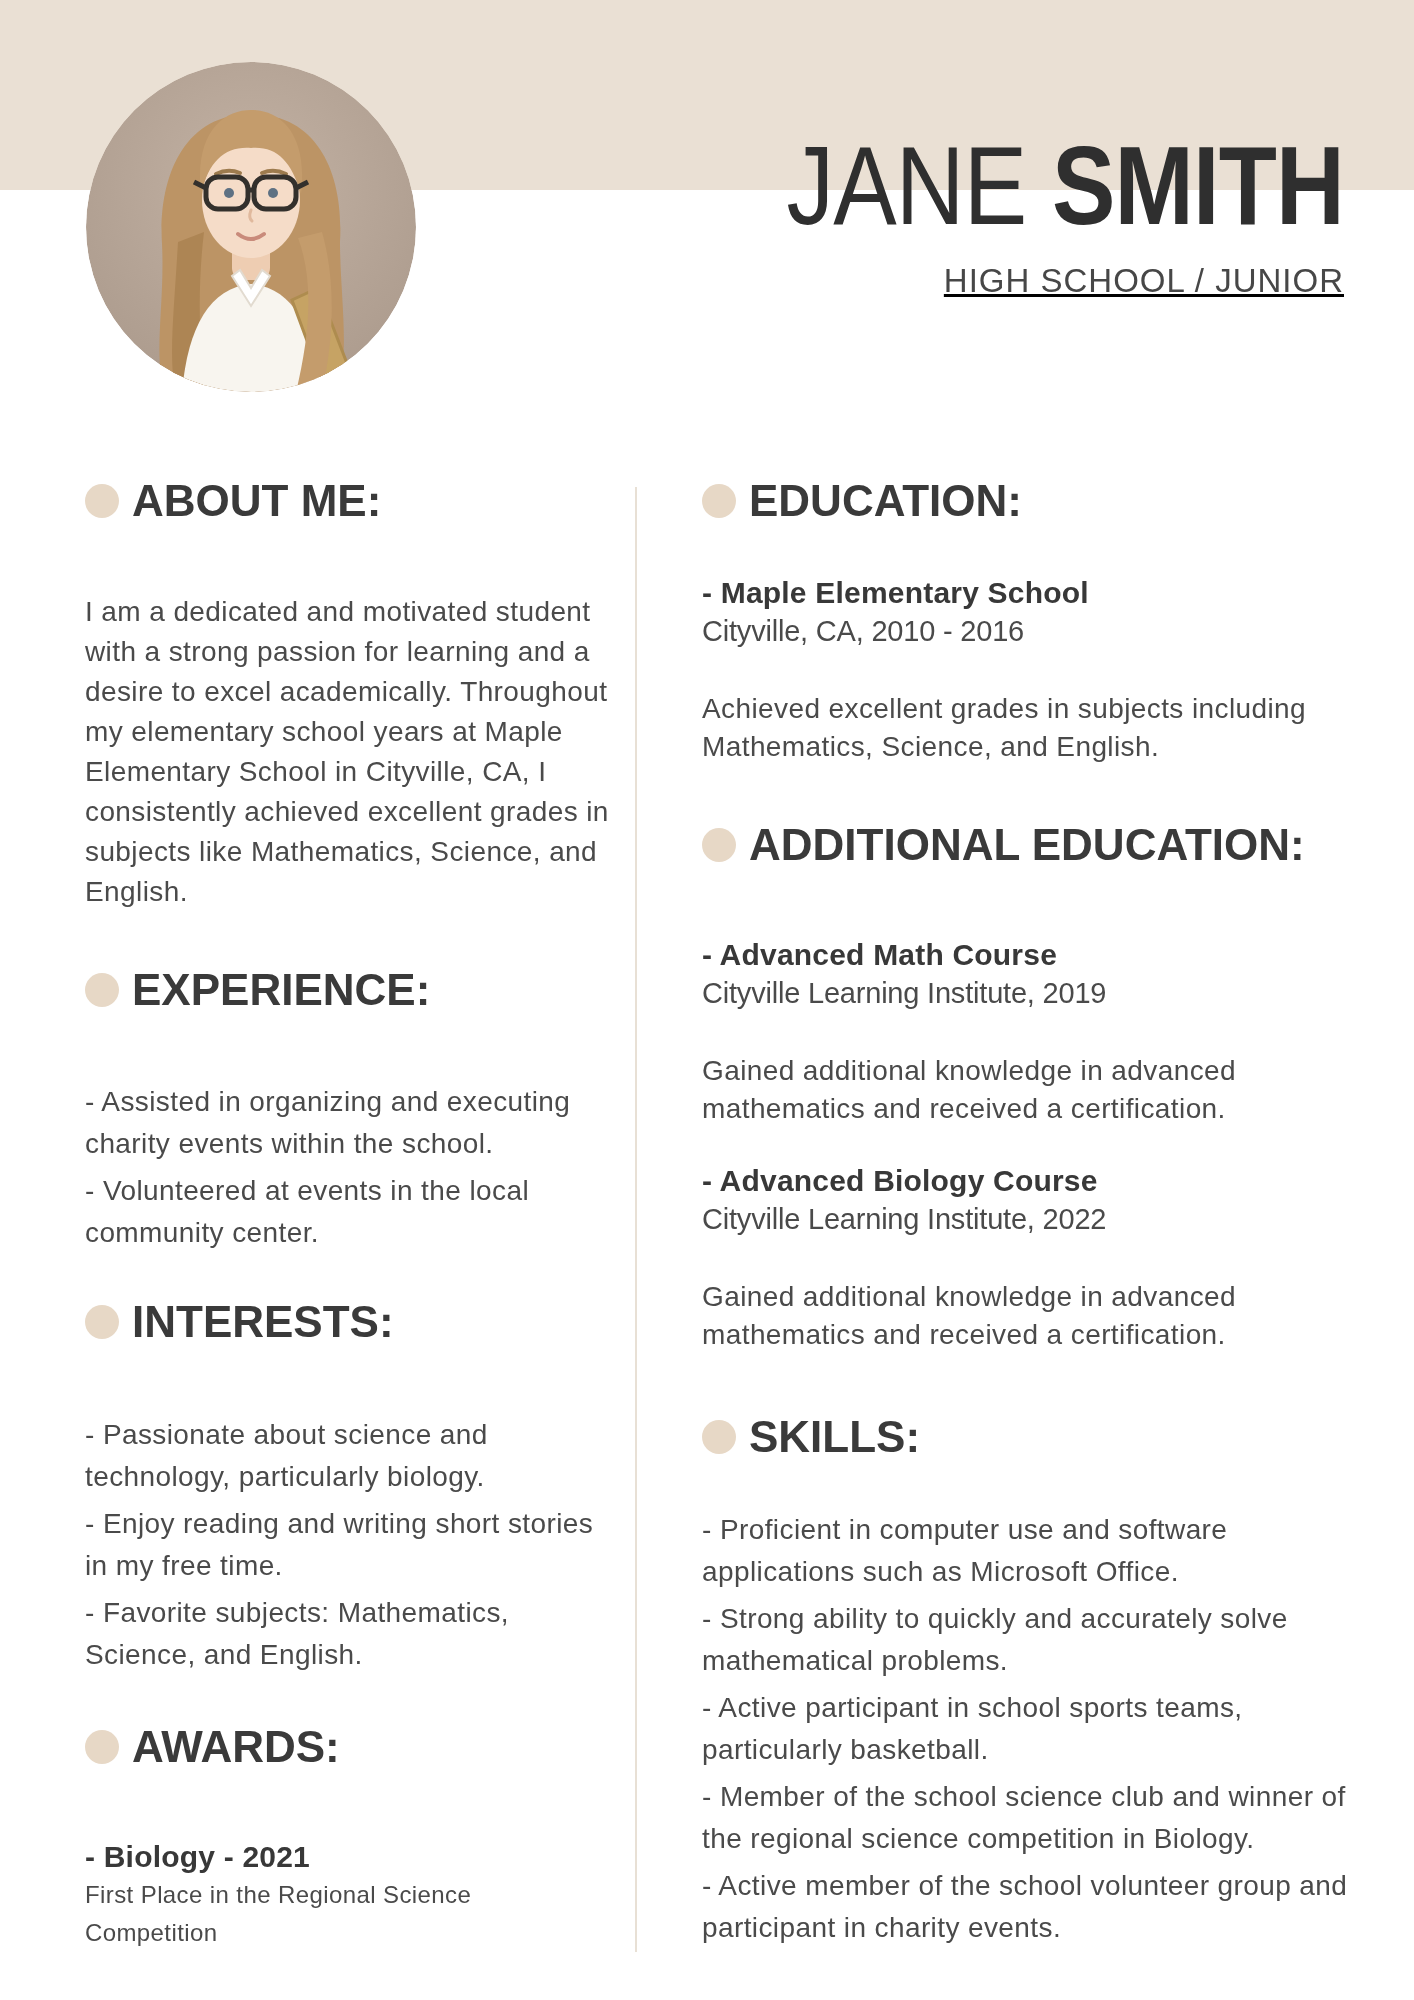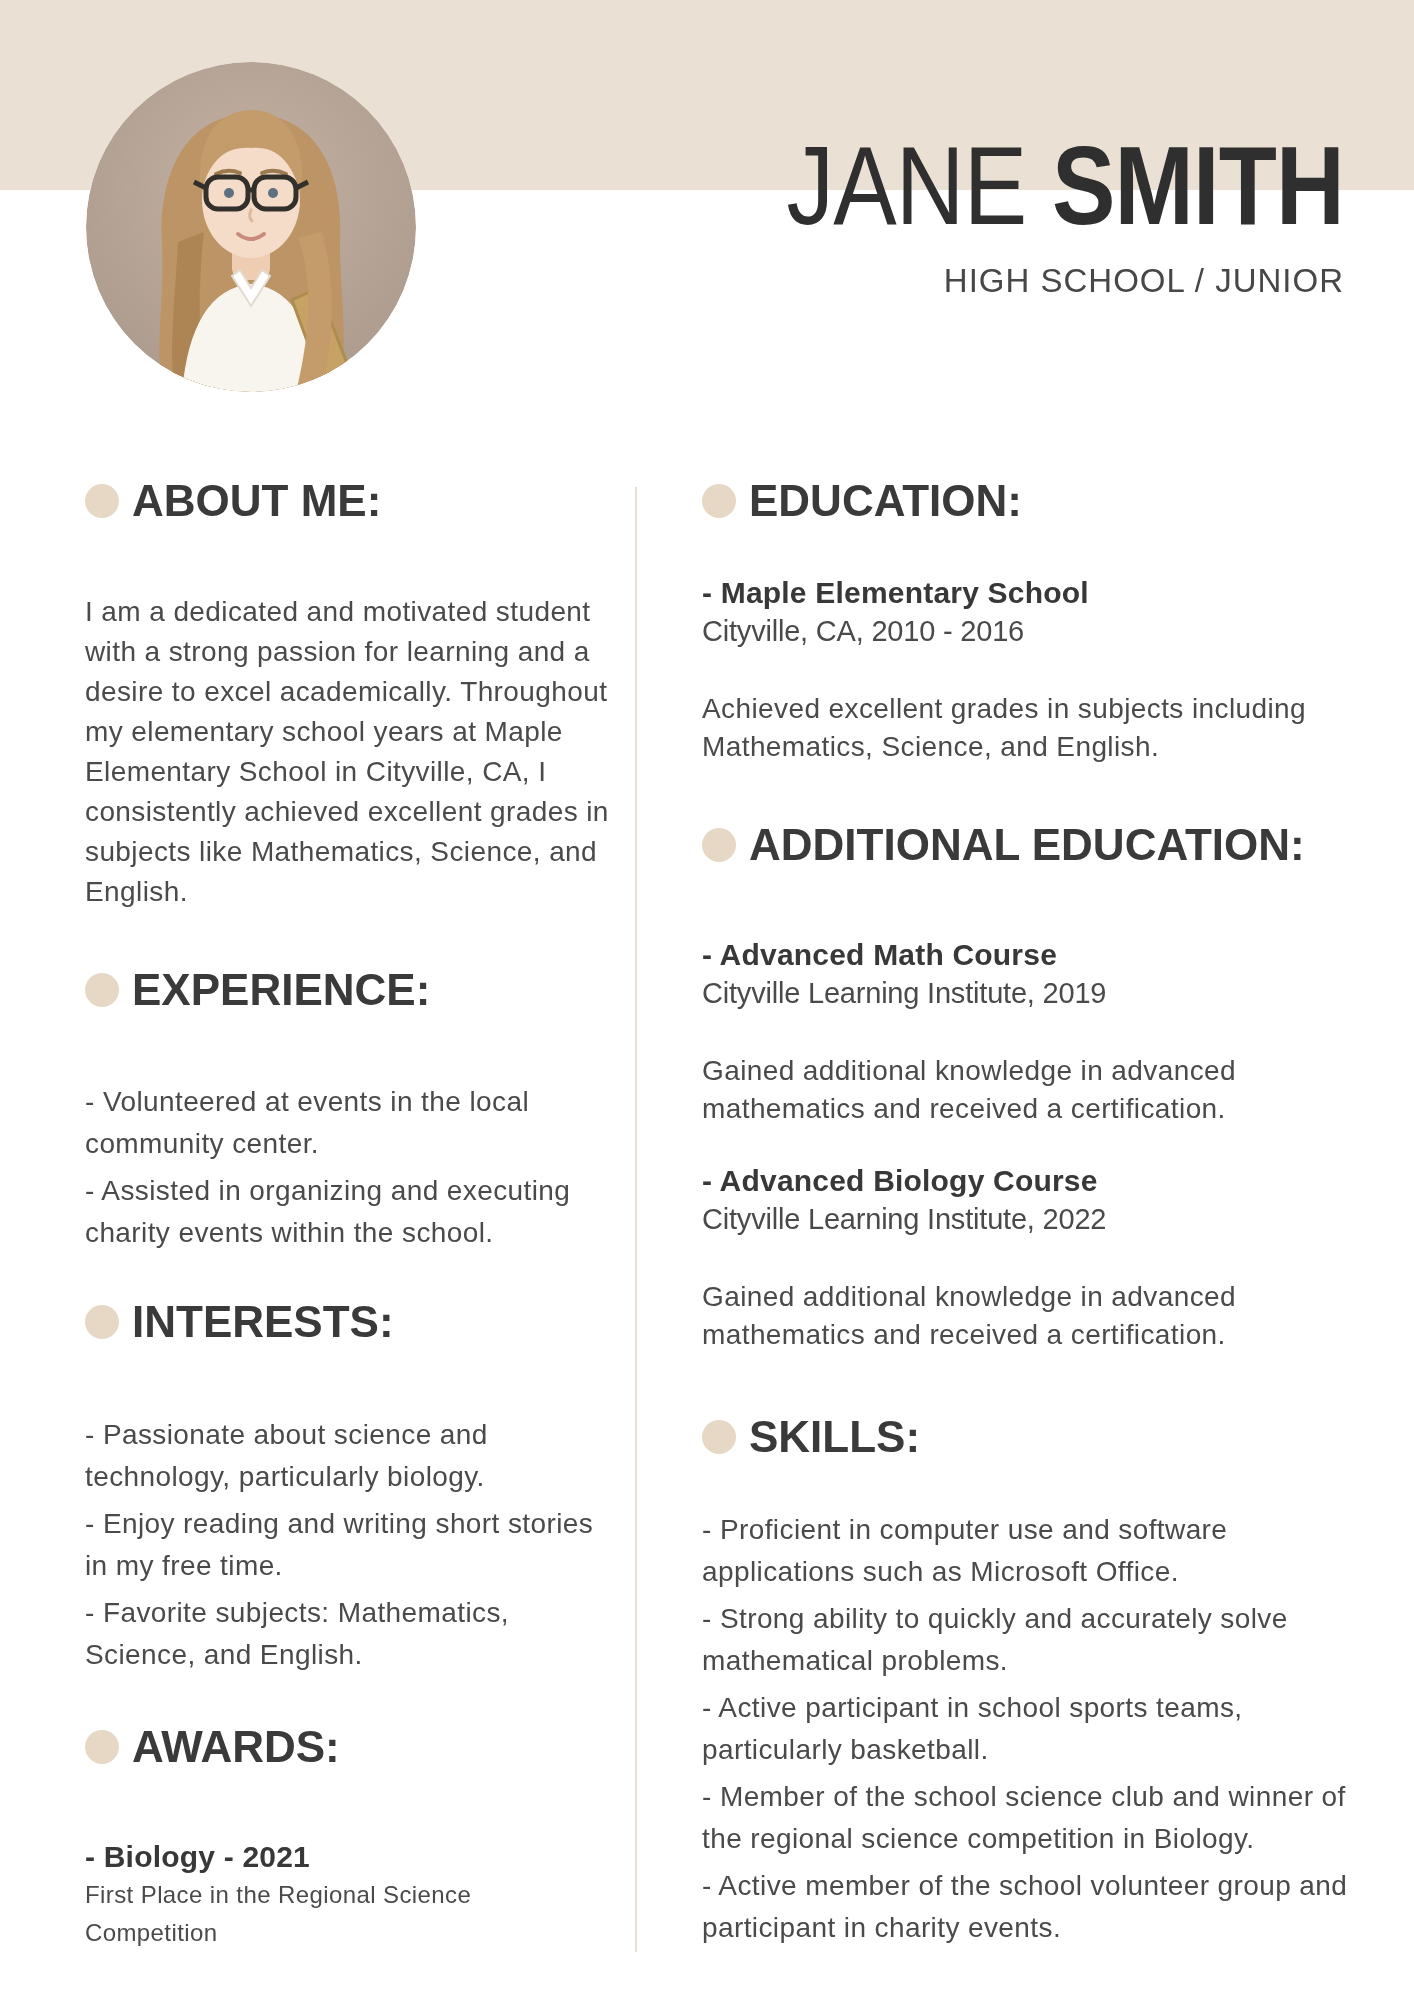--- a/index.html
+++ b/index.html
@@ -14,21 +14,21 @@
   .band {
     position:absolute; top:0; left:0; width:100%; height:190px;
     background:var(--band,#EAE0D4);
   }
   .photo {
     position:absolute; left:86px; top:62px;
     width:330px; height:330px; border-radius:50%; overflow:hidden;
   }
   .photo svg { display:block; width:100%; height:100%; }
   .header-text {
-    position:absolute; top:130px; right:70px; text-align:right;
+    position:absolute; top:130px; right:70px; text-align:right;text-decoration:underline;
   }
   .name {
     display:inline-block;
     font-size:112px; line-height:1.0; color:#2F2F2F;
     transform:scaleX(0.85); transform-origin:right top;
     white-space:nowrap; letter-spacing:-1px;
   }
   .name .first { font-weight:400; }
   .name .last  { font-weight:700; }
   .subtitle {
@@ -145,22 +145,22 @@
       </div>
       <p class="section-body">I am a dedicated and motivated student with a strong passion for learning and a desire to excel academically. Throughout my elementary school years at Maple Elementary School in Cityville, CA, I consistently achieved excellent grades in subjects like Mathematics, Science, and English.</p>
     </section>
 
     <section class="mt-exp">
       <div class="section-heading">
         <span class="dot"></span>
         <span class="section-title">EXPERIENCE:</span>
       </div>
       <ul class="plain section-body">
+        <li>- Assisted in organizing and executing charity events within the school.</li>
         <li>- Volunteered at events in the local community center.</li>
-        <li>- Assisted in organizing and executing charity events within the school.</li>
       </ul>
     </section>
 
     <section class="mt-int">
       <div class="section-heading">
         <span class="dot"></span>
         <span class="section-title">INTERESTS:</span>
       </div>
       <ul class="plain section-body">
         <li>- Passionate about science and technology, particularly biology.</li>

